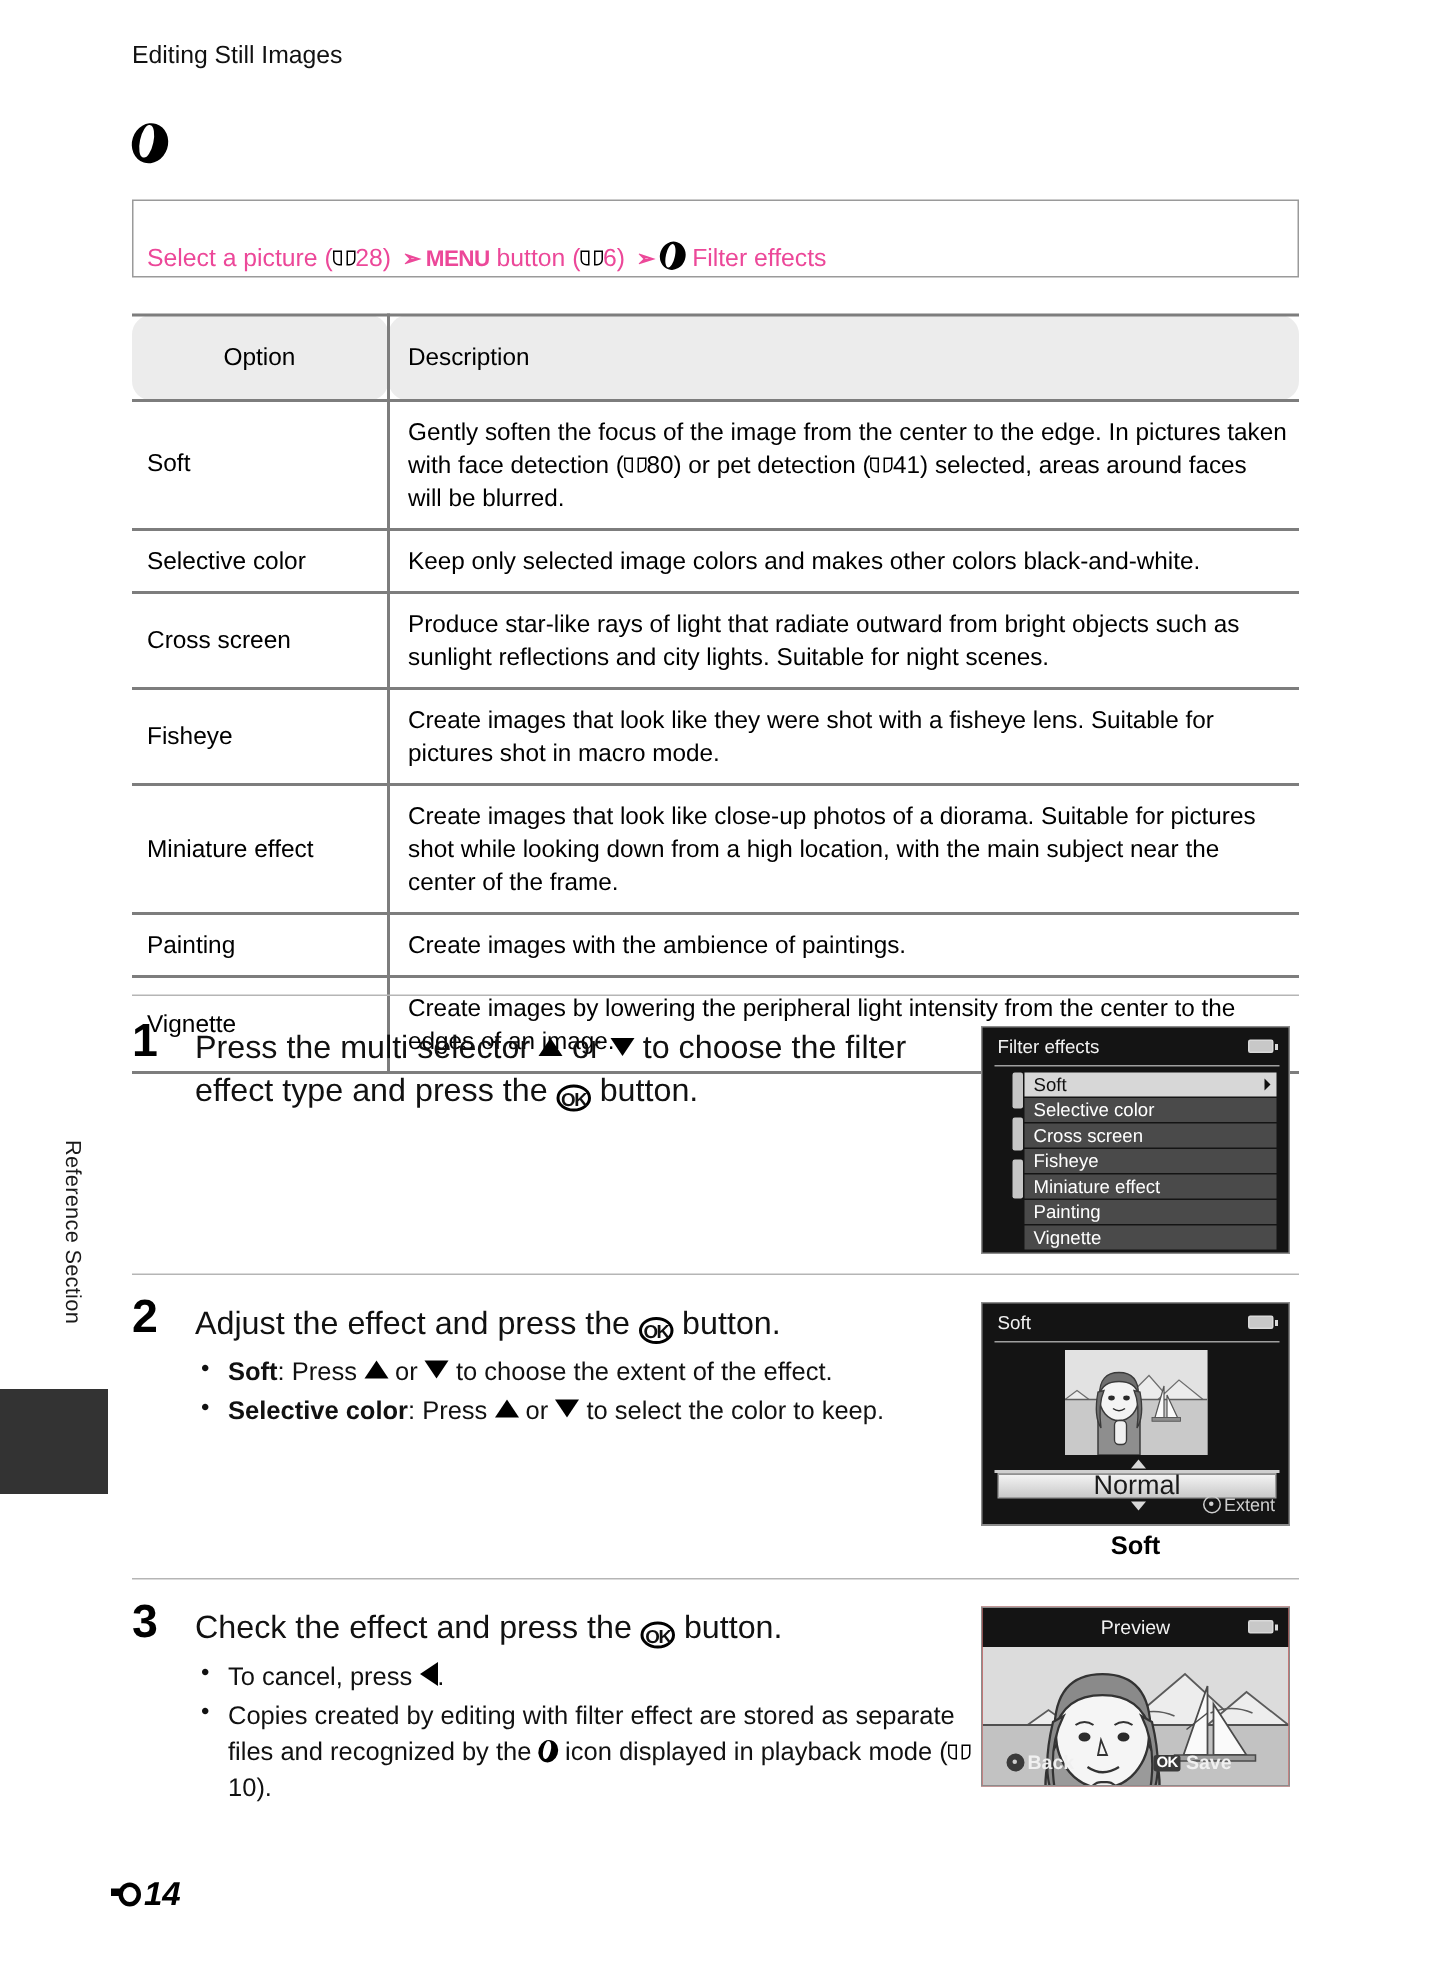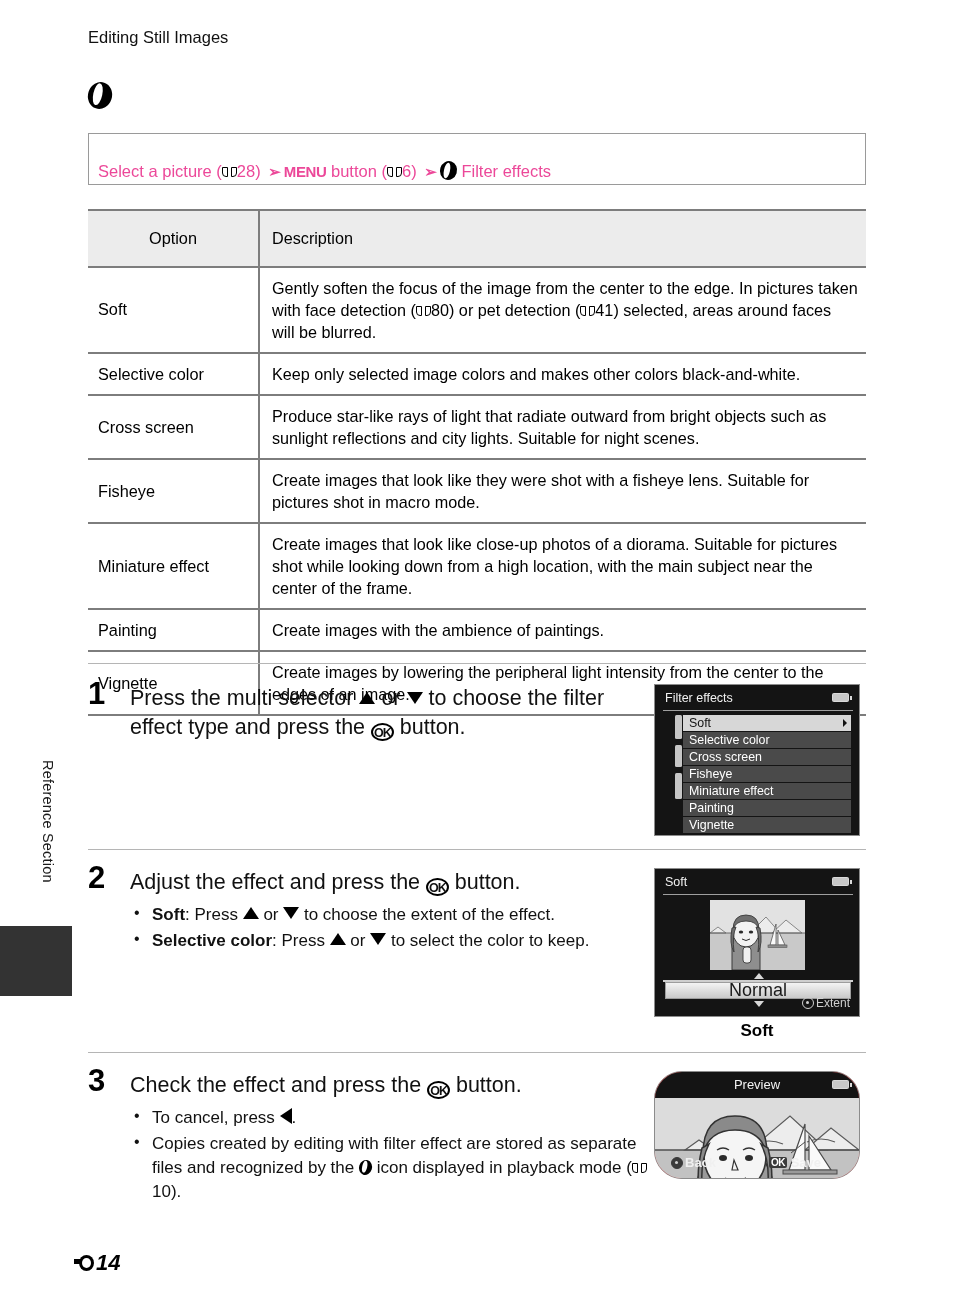--- a/index.html
+++ b/index.html
@@ -163,20 +163,21 @@
     left: 88px;
     top: 209px;
     width: 778px;
     border-collapse: collapse;
     font-size: 15.8px;
   }
   .tbl td, .tbl th {
     border-bottom: 2px solid #7d7d7d;
     padding: 0;
     vertical-align: middle;
+    border-radius: 13px;
   }
   .tbl .hdr td {
     background: #ececec;
     text-align: center;
     font-weight: normal;
     height: 37px;
     border-top: 2px solid #7d7d7d;
     border-bottom: 2px solid #7d7d7d;
     font-size: 16.5px;
   }
@@ -571,21 +572,21 @@
 
 <div class="step" style="top:1071px;">
   <div class="step-num">3</div>
   <div class="step-head"><span>Check the effect and press the </span><span class="ok-ico">OK</span><span> button.</span></div>
   <ul class="bullets">
     <li><span>To cancel, press </span><span class="tri-lf"></span><span>.</span></li>
     <li><span>Copies created by editing with filter effect are stored as separate files and recognized by the </span><span class="lens-ico sm"></span><span> icon displayed in playback mode (</span><span class="book-ico"></span><span>10</span><span>).</span></li>
   </ul>
 </div>
 
-<div class="screen" id="scr3" style="left:654px; top:1071px; width:206px; height:108px; background:#ef4444;border-radius:28px;">
+<div class="screen" id="scr3" style="left:654px; top:1071px; width:206px; height:120px; background:#ef4444;">
   <div style="position:absolute; left:0; top:0; width:100%; height:26px; background:#141414;"></div>
   <div class="scr-title" style="left:0; top:5px; width:100%; text-align:center; font-size:13px;">Preview</div>
   <div class="batt" style="right:10px; top:8px;"></div>
 
   <svg style="position:absolute; left:0; top:26px;" width="204" height="124" viewBox="0 0 204 124">
     <rect x="0" y="0" width="204" height="124" fill="#dcdcdc"></rect>
     <rect x="0" y="52" width="204" height="72" fill="#c2c2c2"></rect>
     <path d="M95 52 L135 18 L172 52 Z" fill="#ededed" stroke="#5b5b5b" stroke-width="1.2"></path>
     <path d="M150 52 L176 30 L204 52 Z" fill="#ededed" stroke="#5b5b5b" stroke-width="1.2"></path>
     <path d="M30 52 L44 42 L58 52 Z" fill="#ededed" stroke="#5b5b5b" stroke-width="1.2"></path>

